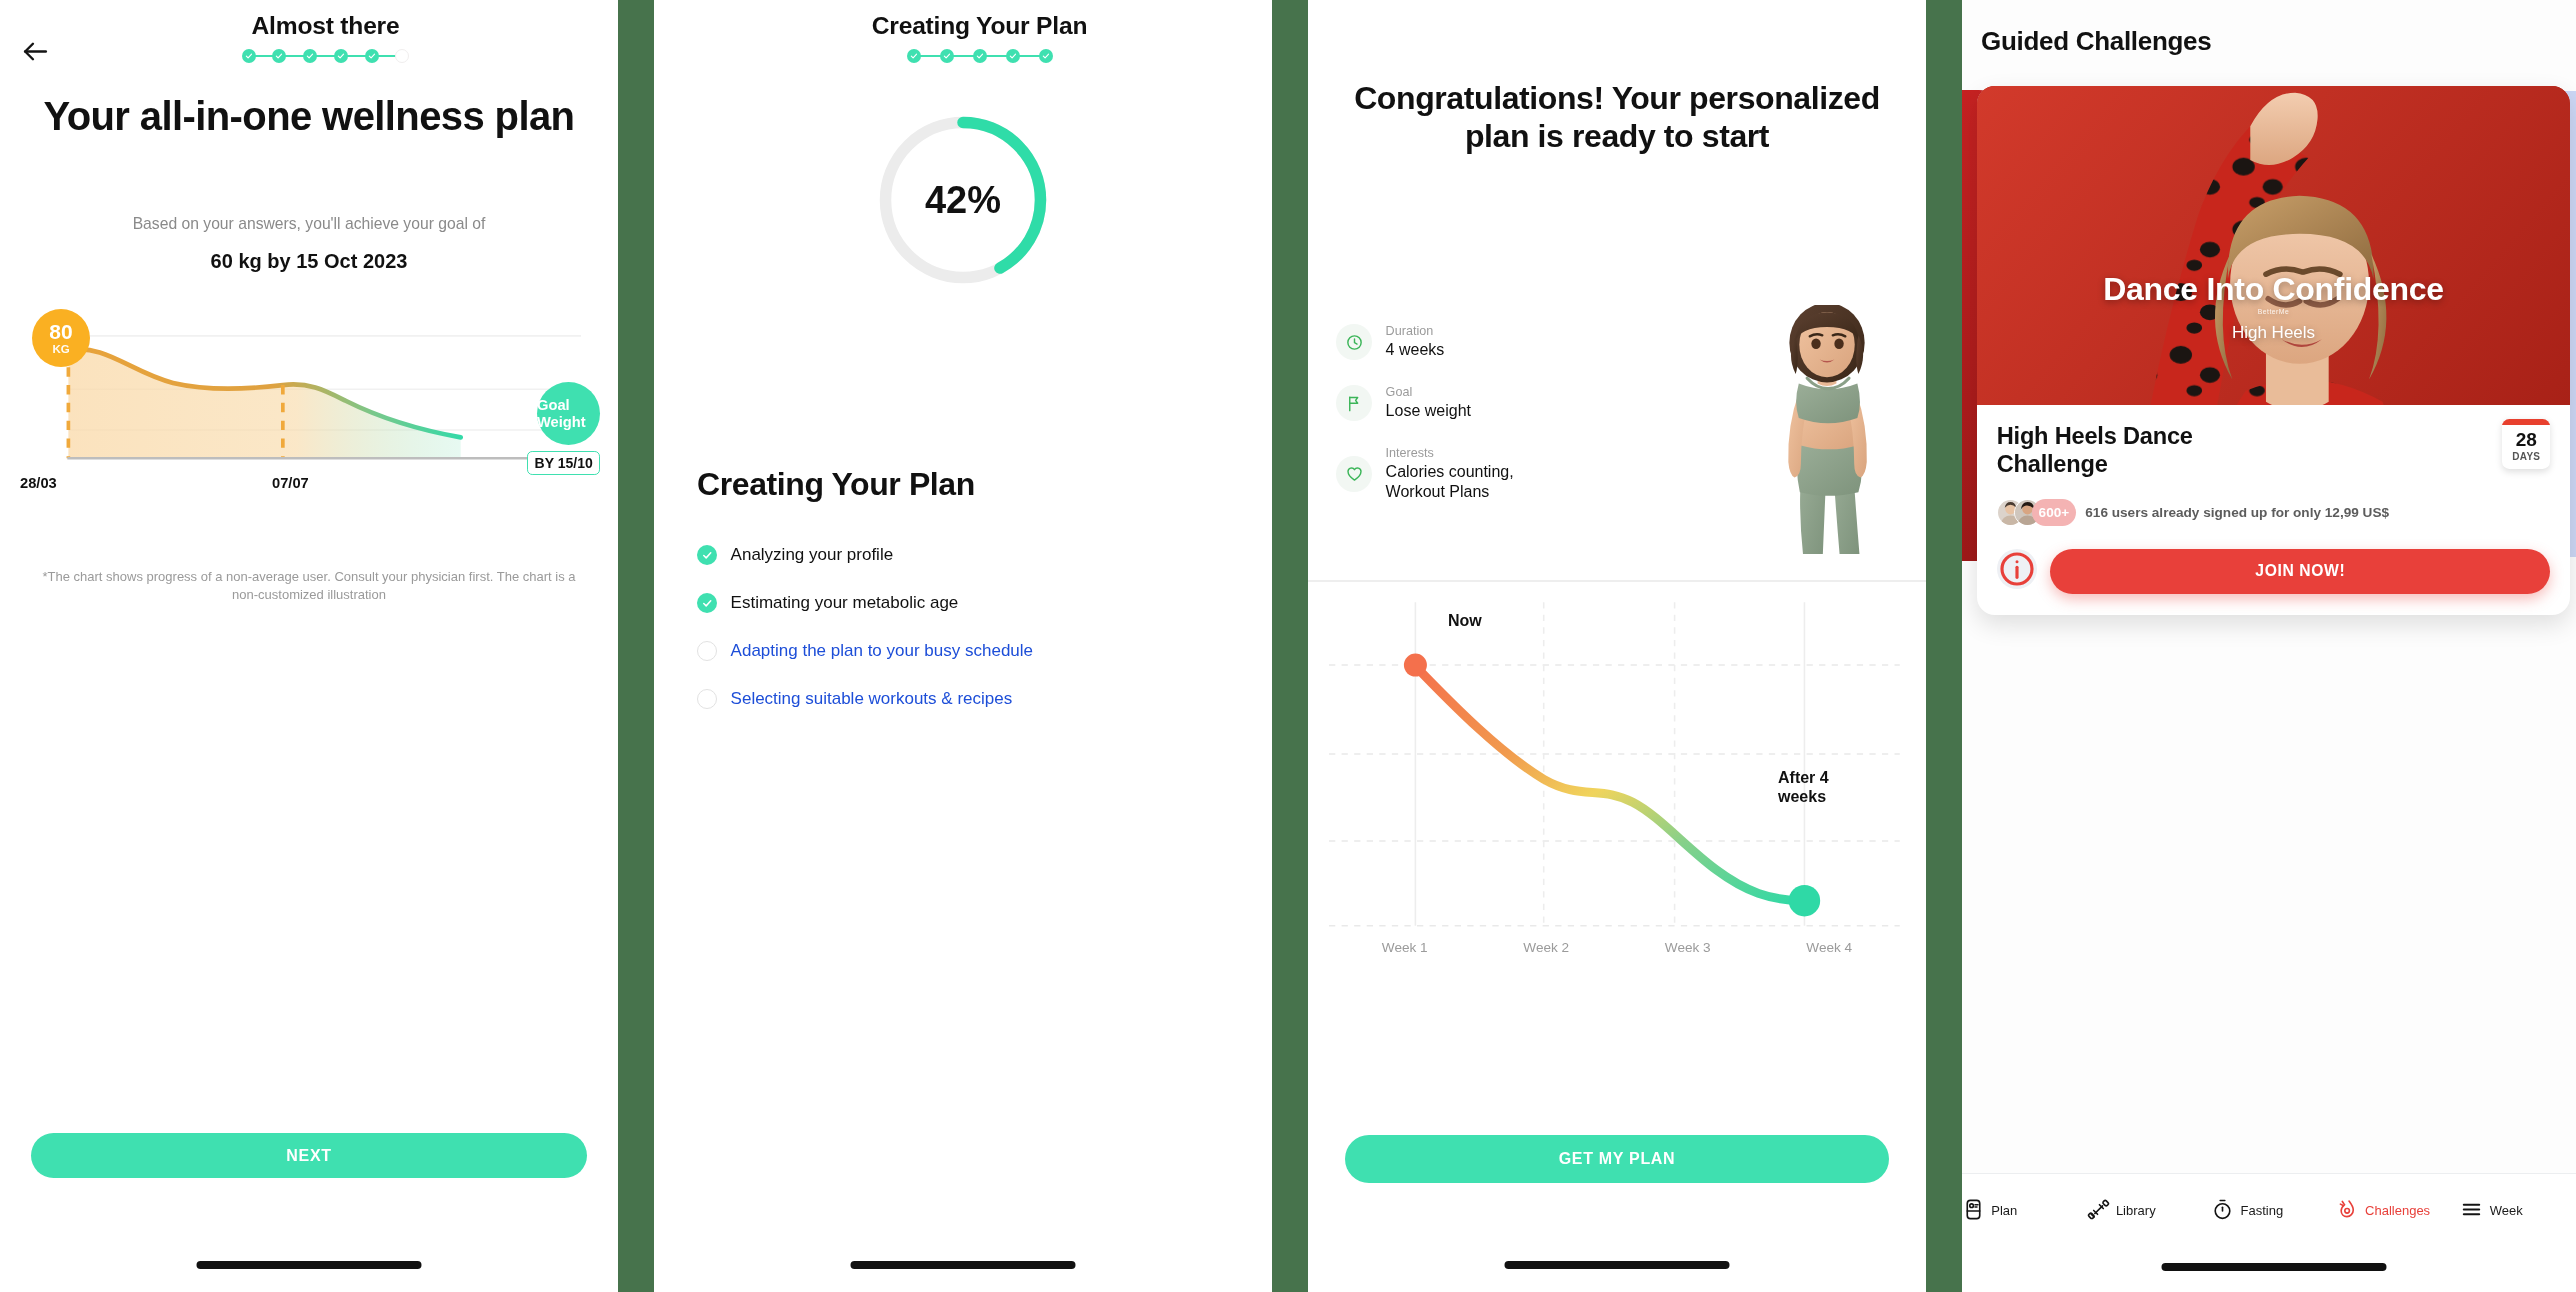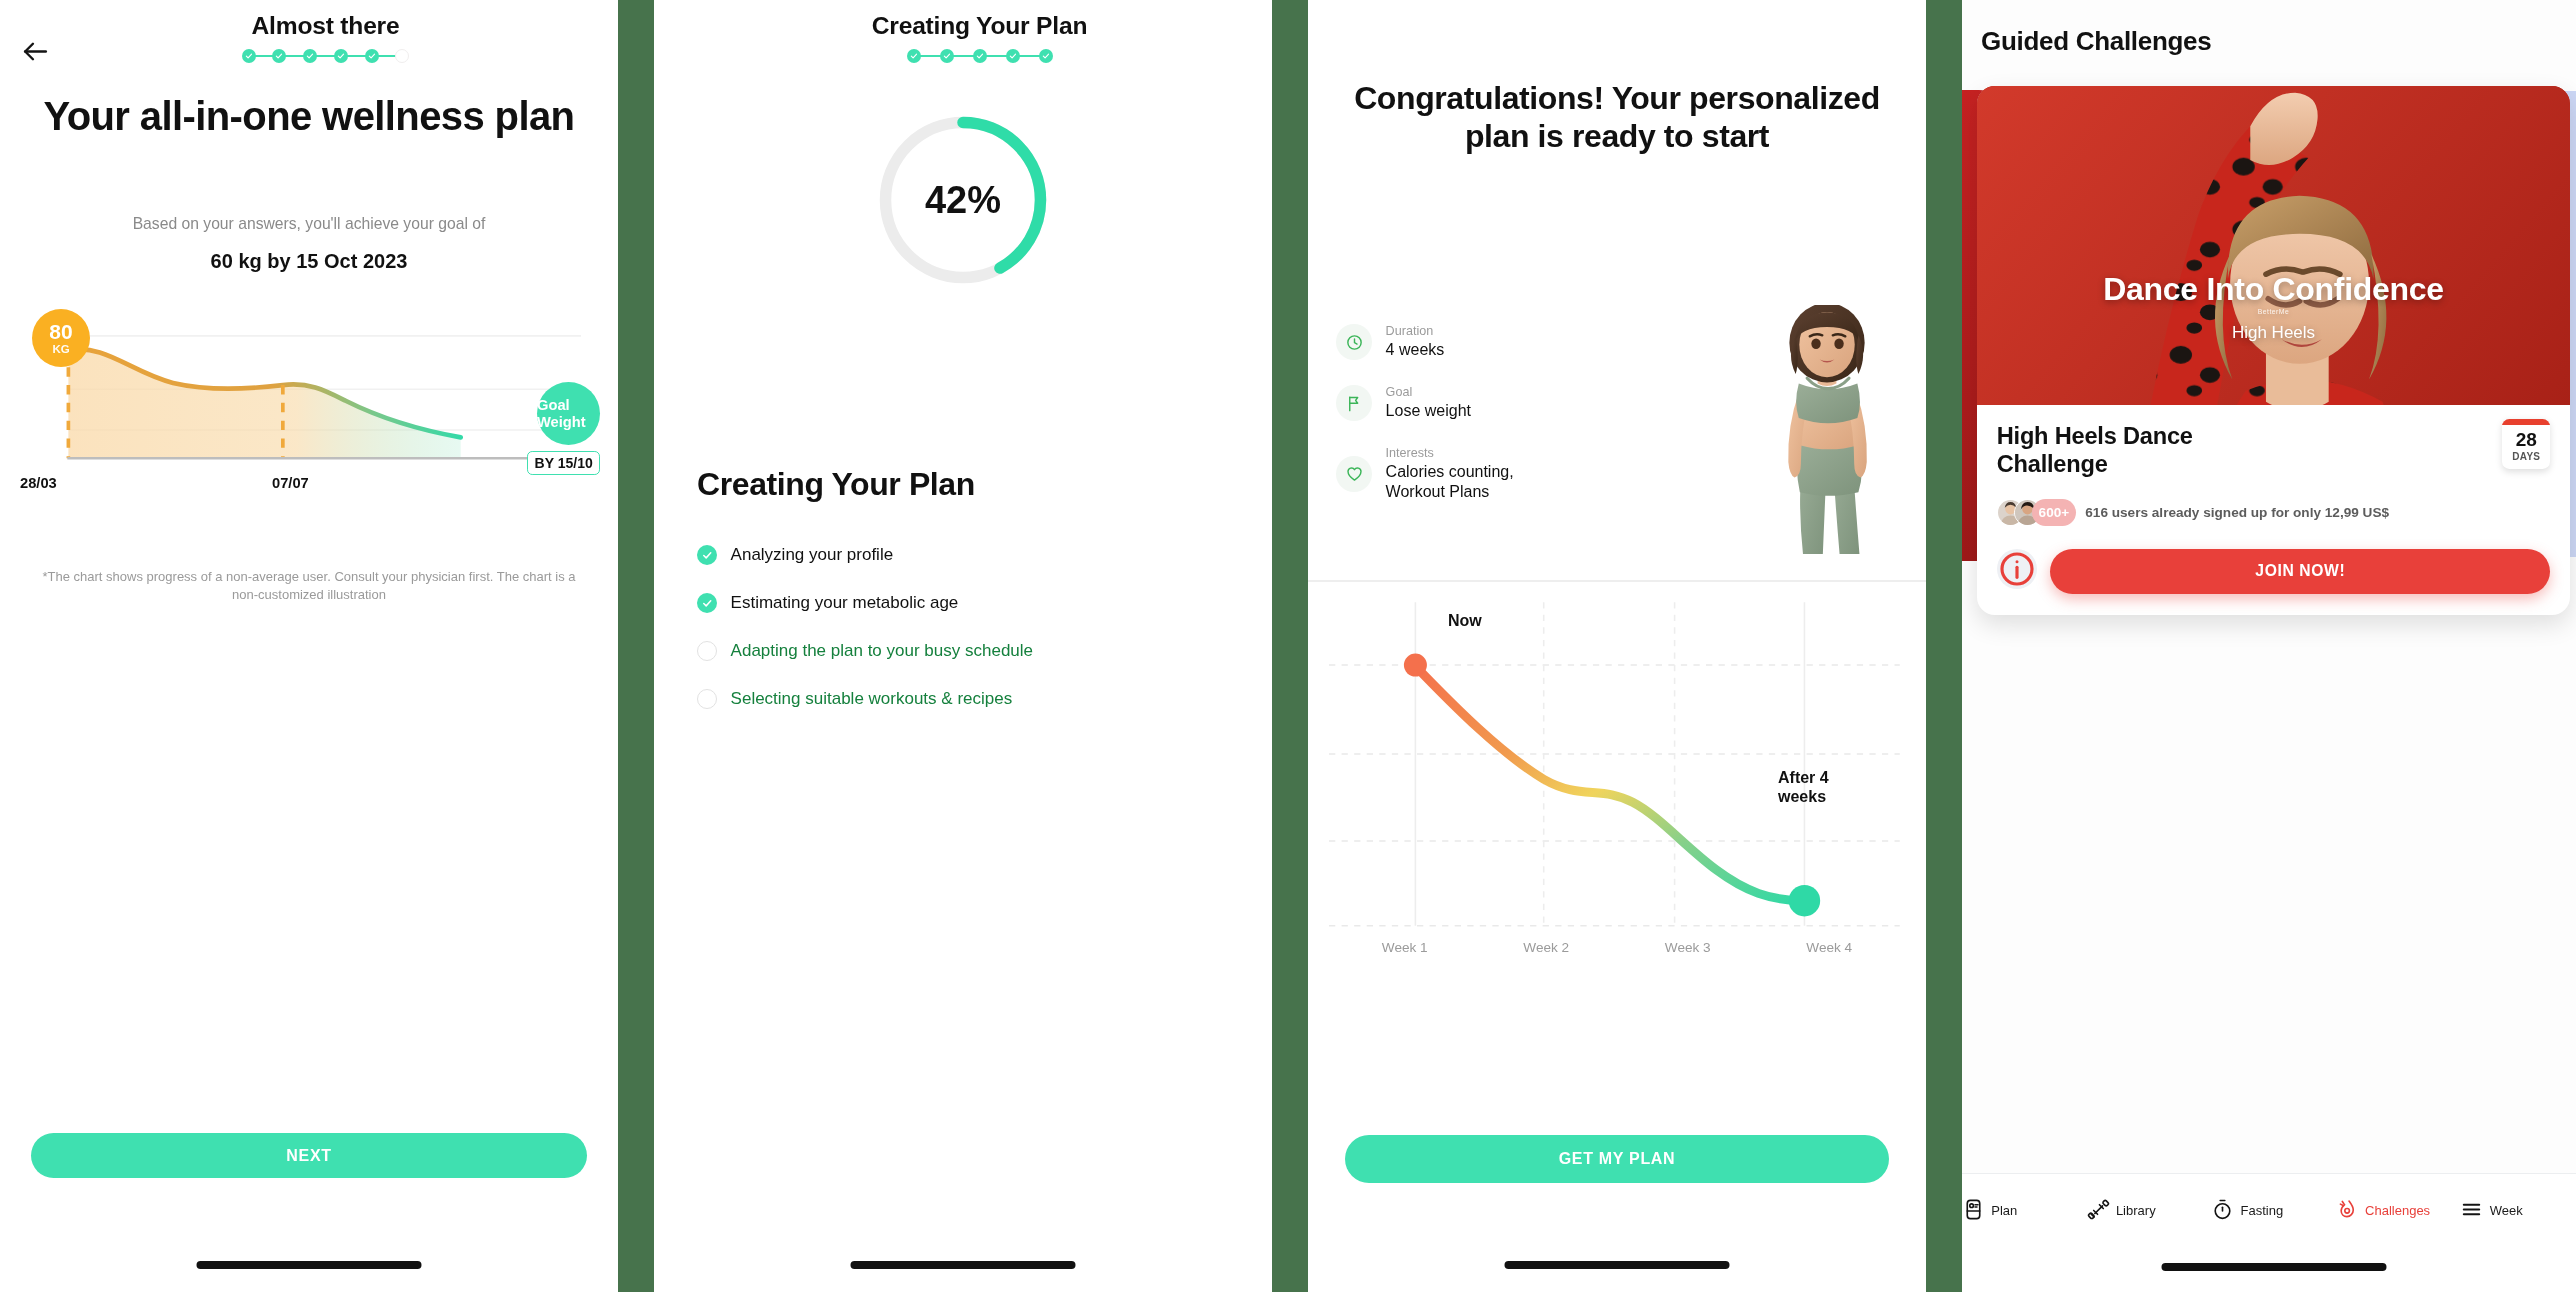--- a/index.html
+++ b/index.html
@@ -95,21 +95,21 @@
   .p2 .sec-title {
     position:absolute; left:43px; top:466px; font-size:32px; font-weight:700; color:#111; letter-spacing:-0.4px;
   }
   .p2 .tasks { position:absolute; left:43px; right:31px; top:531px; }
   .p2 .task { display:flex; align-items:center; gap:13.6px; height:48px; }
   .p2 .task .mark { width:20px; height:20px; border-radius:50%; flex:0 0 auto; display:flex; align-items:center; justify-content:center; }
   .p2 .task.done .mark { background:#3FE0B0; }
   .p2 .task.done .mark svg { width:10.5px; height:10.5px; }
   .p2 .task.todo .mark { border:1.6px solid #e2e2e2; background:#fff; }
   .p2 .task .txt { font-size:17px; color:#111; }
-  .p2 .task.todo .txt { color:#15803d; }
+  .p2 .task.todo .txt { color:#1d4ed8; }
 
   
   .p3 .headline {
     position:absolute; left:28px; right:28px; top:79px; text-align:center;
     font-size:32px; line-height:1.2; font-weight:700; color:#111; letter-spacing:-0.4px;
   }
   .p3 .info-list { position:absolute; left:28px; top:324px; width:293px; }
   .p3 .info-row { display:flex; align-items:center; gap:13.6px; margin-bottom:25px; }
   .p3 .info-ic {
     width:36px; height:36px; border-radius:50%; background:#f2f7f3; flex:0 0 auto;

